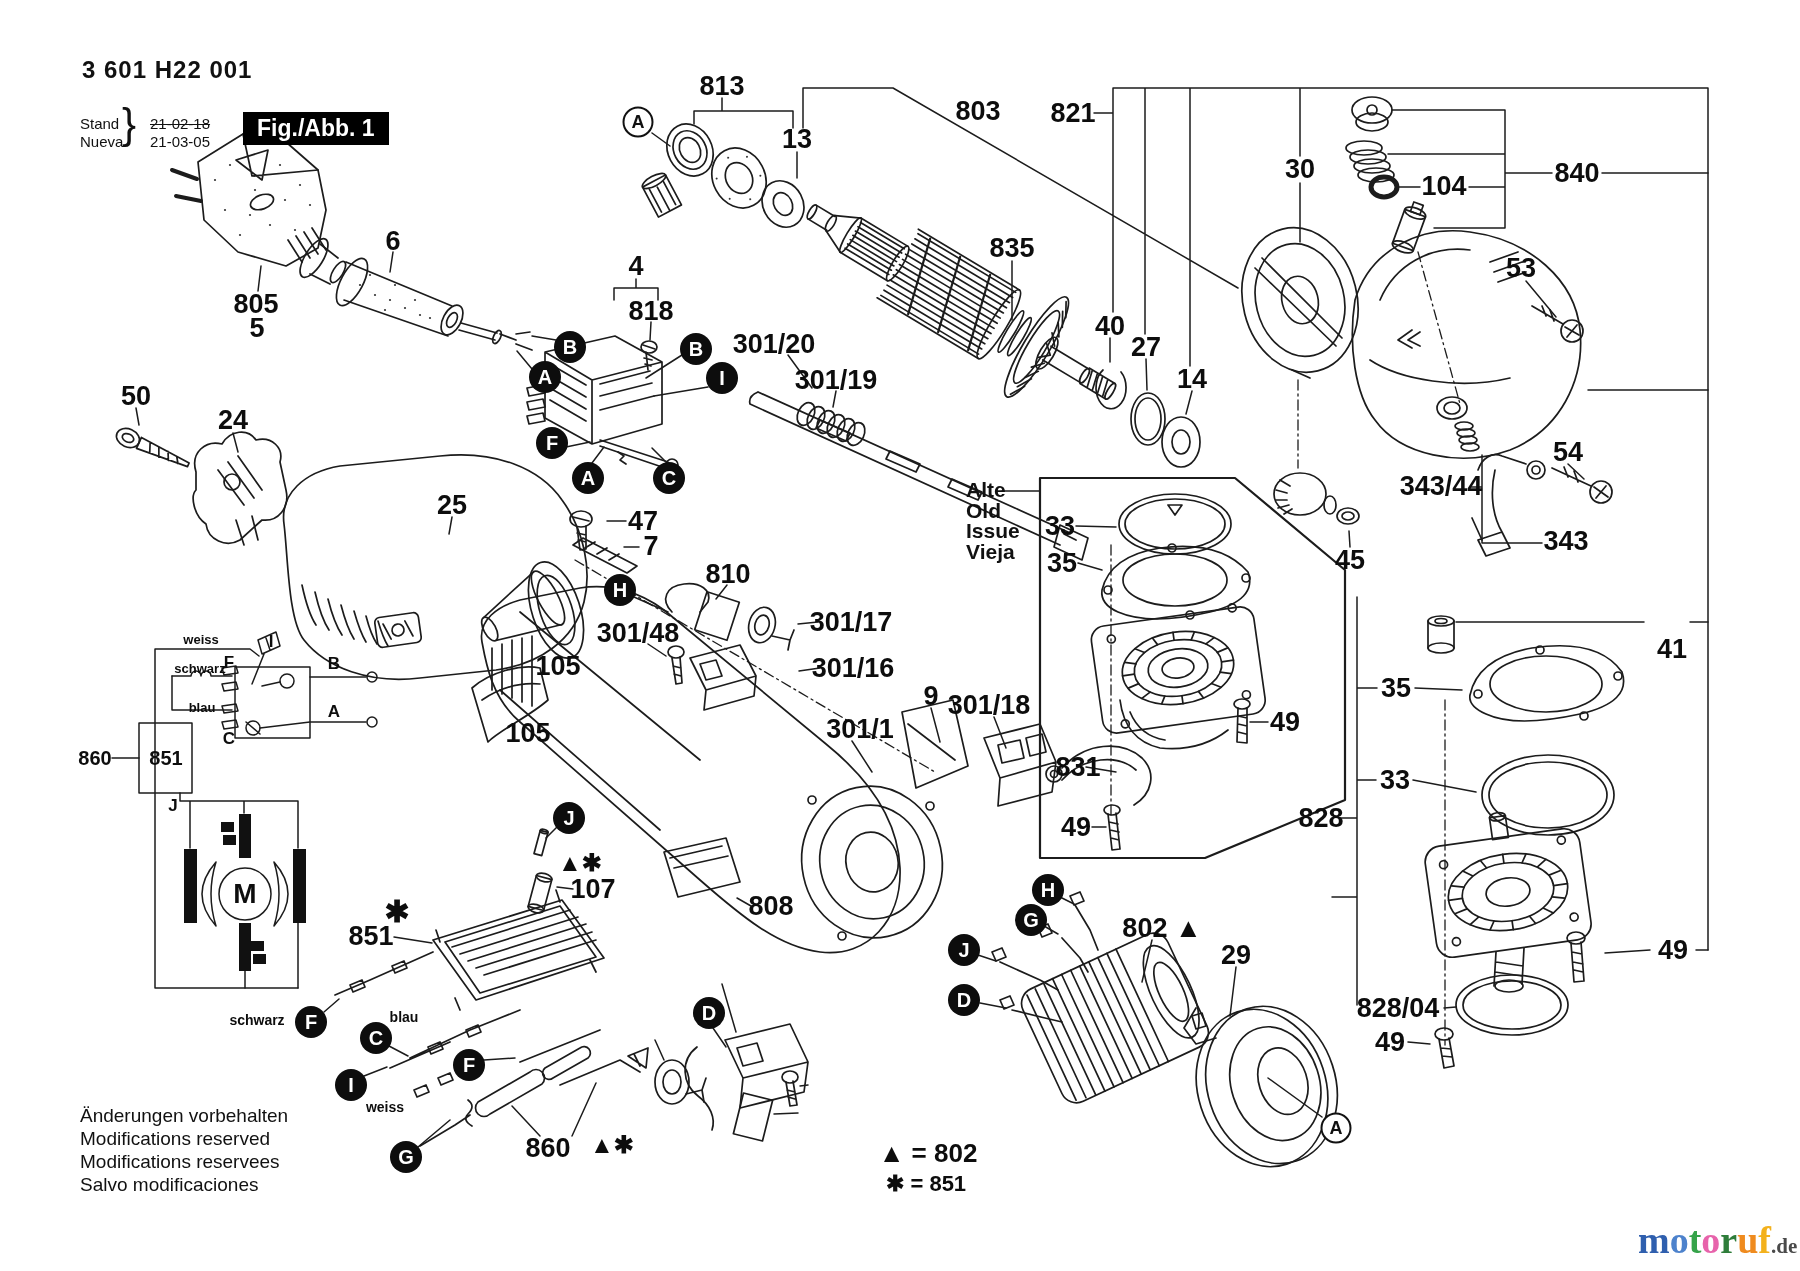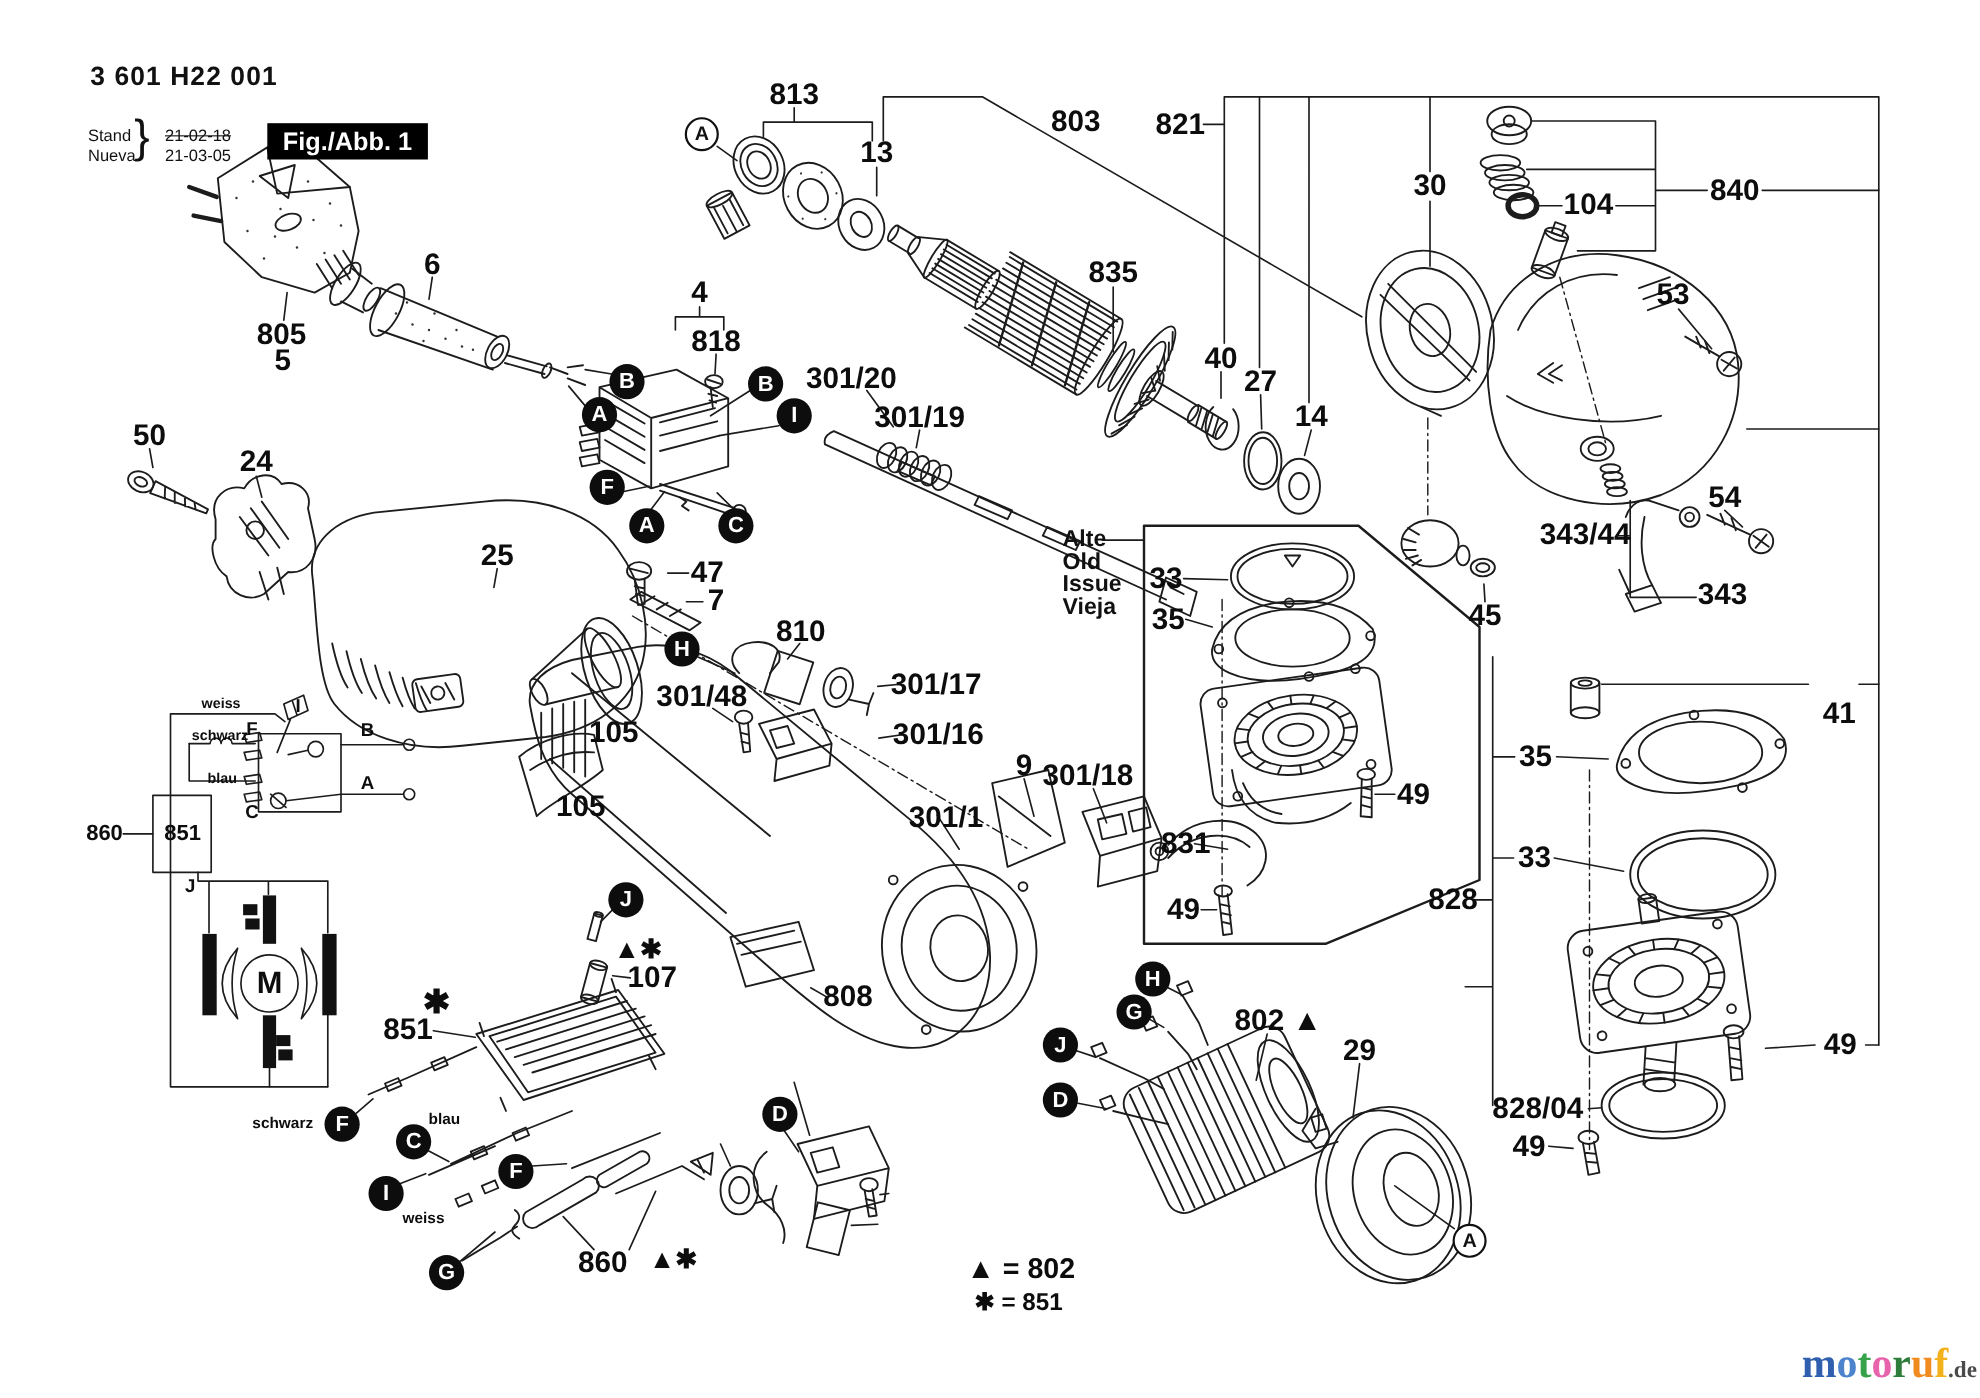--- a/index.html
+++ b/index.html
@@ -519,21 +519,21 @@
       <span class="lbl" style="left: 233px; top: 420px;">24</span>
       <span class="lbl" style="left: 452px; top: 505px;">25</span>
       <span class="lbl" style="left: 643px; top: 521px;">47</span>
       <span class="lbl" style="left: 651px; top: 546px;">7</span>
       <span class="lbl" style="left: 728px; top: 574px;">810</span>
       <span class="lbl" style="left: 638px; top: 633px;">301/48</span>
       <span class="lbl" style="left: 851px; top: 622px;">301/17</span>
       <span class="lbl" style="left: 853px; top: 668px;">301/16</span>
       <span class="lbl" style="left: 558px; top: 666px;">105</span>
       <span class="lbl" style="left: 528px; top: 733px;">105</span>
-      <span class="lbl" style="left: 860px; top: 729px; margin-top: 14px;">301/1</span>
+      <span class="lbl" style="left: 860px; top: 729px;">301/1</span>
       <span class="lbl" style="left: 931px; top: 696px;">9</span>
       <span class="lbl" style="left: 989px; top: 705px;">301/18</span>
       <span class="lbl" style="left: 771px; top: 906px;">808</span>
       <span class="lbl" style="left: 1060px; top: 526px;">33</span>
       <span class="lbl" style="left: 1062px; top: 563px;">35</span>
       <span class="lbl" style="left: 1066px; top: 767px; margin-left: 12px;">831</span>
       <span class="lbl" style="left: 1285px; top: 722px;">49</span>
       <span class="lbl" style="left: 1076px; top: 827px;">49</span>
       <span class="lbl" style="left: 1321px; top: 818px;">828</span>
       <span class="lbl" style="left: 1396px; top: 688px;">35</span>
@@ -584,18 +584,24 @@
       <div class="callout" style="left: 469px; top: 1065px;">F</div>
       <div class="callout" style="left: 406px; top: 1157px;">G</div>
       <div class="callout" style="left: 709px; top: 1013px;">D</div>
       <div class="callout" style="left: 1048px; top: 890px;">H</div>
       <div class="callout" style="left: 1031px; top: 920px;">G</div>
       <div class="callout" style="left: 964px; top: 950px;">J</div>
       <div class="callout" style="left: 964px; top: 1000px;">D</div>
       <div class="callout outline" style="left: 1336px; top: 1128px;">A</div>
     </div>
 
+  <div id="footer-block">
+      <div>Änderungen vorbehalten</div>
+      <div>Modifications reserved</div>
+      <div>Modifications reservees</div>
+      <div>Salvo modificaciones</div>
+    </div>
 
   <div id="logo">
     <span id="logo-letters"><span style="color: rgb(47, 95, 174);">m</span><span style="color: rgb(77, 130, 204);">o</span><span style="color: rgb(54, 163, 74);">t</span><span style="color: rgb(231, 99, 171);">o</span><span style="color: rgb(46, 125, 58);">r</span><span style="color: rgb(239, 139, 31);">u</span><span style="color: rgb(243, 177, 28);">f</span></span><span class="suffix">.de</span>
   </div>
 
 </div>
 
 </body></html>

